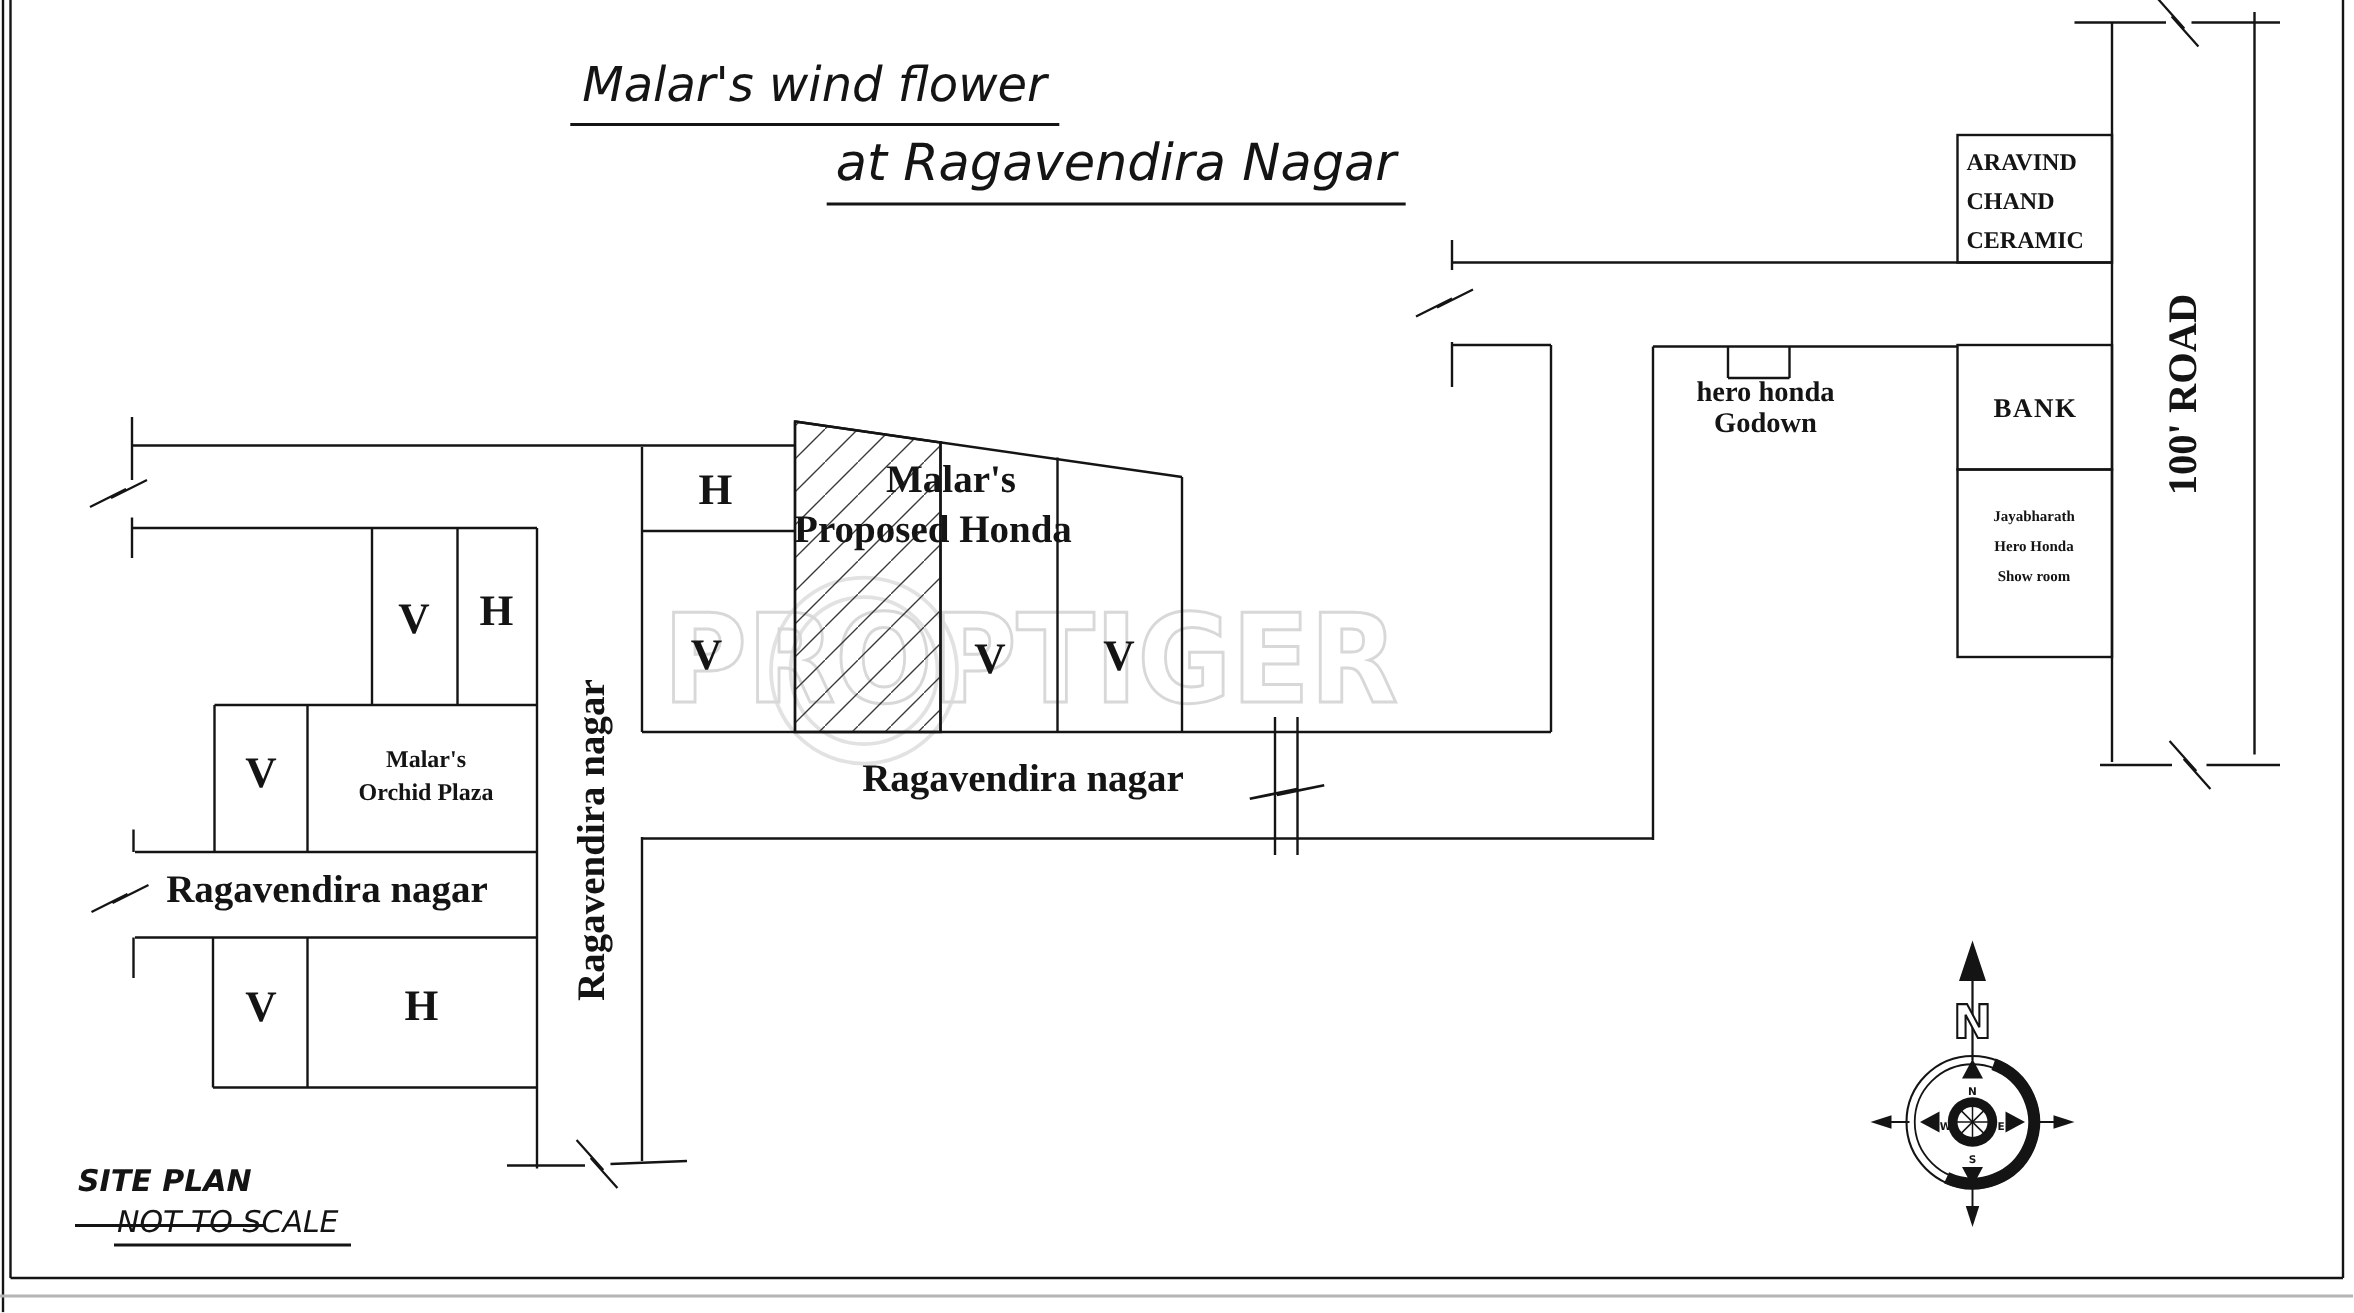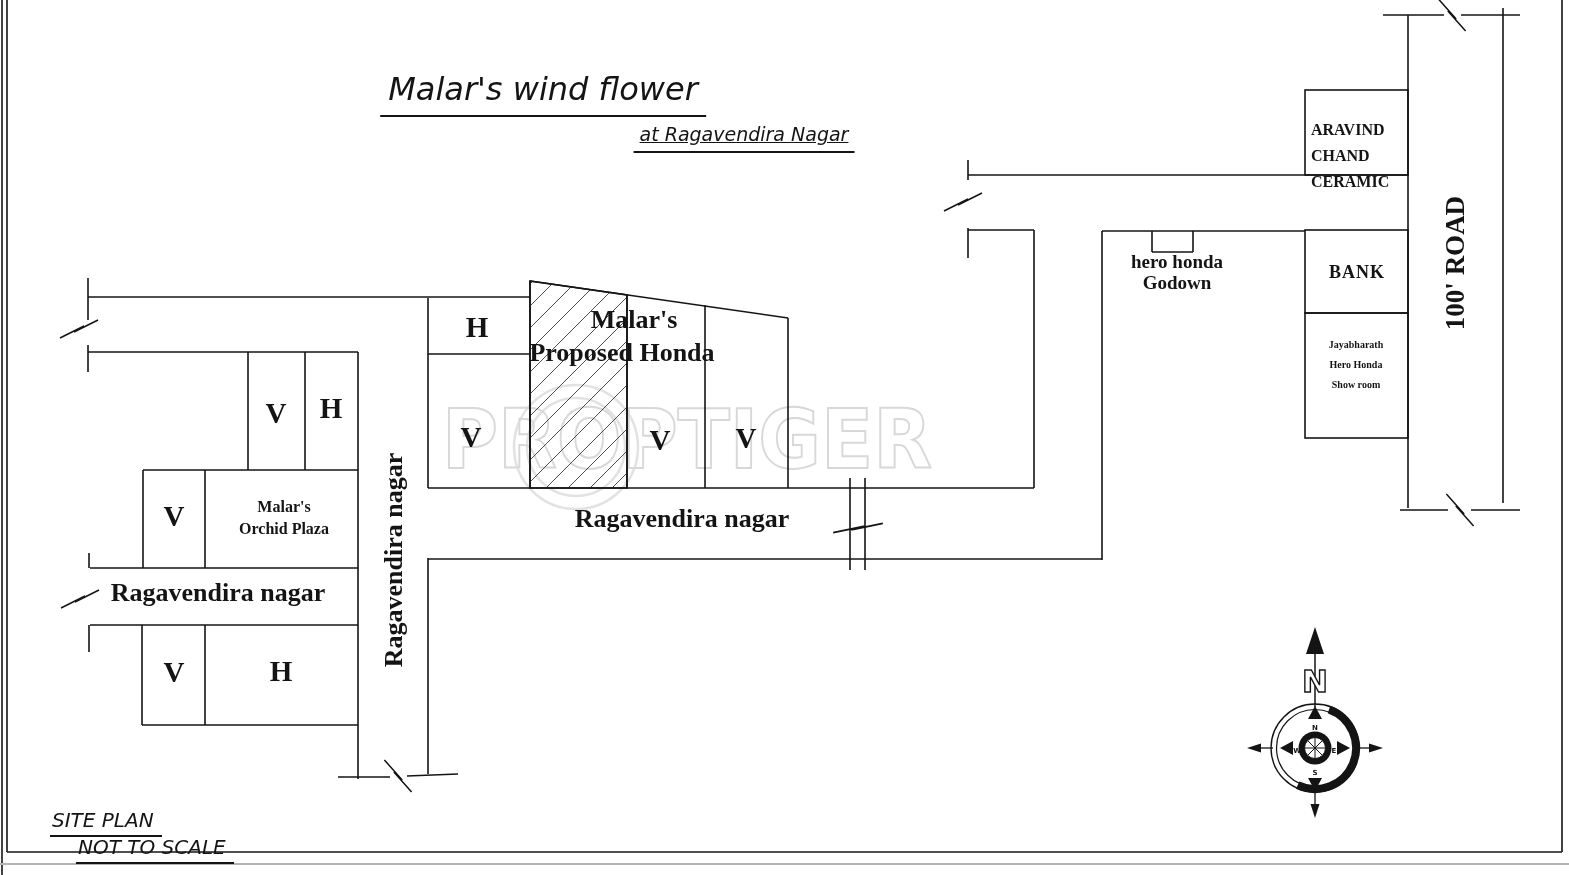--- a/index.html
+++ b/index.html
@@ -4,21 +4,21 @@
 <style>
   html,body{margin:0;padding:0;background:#fff;}
   #canvas{position:relative;width:1569px;height:875px;background:#ffffff;overflow:hidden;
           font-family:"Liberation Serif",serif;color:#141414;}
   #plan-svg{position:absolute;left:0;top:0;}
   .lbl{position:absolute;white-space:nowrap;color:#141414;line-height:1.05;}
   .serifb{font-family:"Liberation Serif",serif;font-weight:bold;}
   .cx{transform:translateX(-50%);}
   .cc{transform:translate(-50%,-50%);}
   .rot{transform:translate(-50%,-50%) rotate(-90deg);}
-  .hand{font-family:"DejaVu Sans",sans-serif;font-style:italic;margin-top:33px;}
+  .hand{font-family:"DejaVu Sans",sans-serif;font-style:italic;}
   .uline{border-bottom:2px solid #141414;}
   .plot-letter{font-size:29px;font-family:"Liberation Serif",serif;font-weight:bold;}
   .bldg{text-align:center;}
 </style>
 </head>
 <body>
 
 <div id="canvas">
 
   <svg id="plan-svg" width="1569" height="875" viewBox="0 0 1569 875">
@@ -150,30 +150,30 @@
       </g>
       <polygon points="1261,743.5 1261,752.5 1247,748" fill="#141414"></polygon>
       <polygon points="1369,743.5 1369,752.5 1383,748" fill="#141414"></polygon>
       <polygon points="1310.5,804 1319.5,804 1315,818" fill="#141414"></polygon>
     </g>
   </svg>
 
   <div class="lbl hand cx" style="left:543px;top:40px;font-size:32px;">
     <span class="uline" style="padding:0 8px 7px 8px;">Malar's wind flower</span>
   </div>
-  <div class="lbl hand cx" style="left:744px;top:92px;font-size:19px;text-decoration:underline;">
+  <div class="lbl hand cx" style="left:744px;top:92px;font-size:34px;">
     <span class="uline" style="padding:0 6px 6px 6px;">at Ragavendira Nagar</span>
   </div>
 
   <div class="lbl serifb cx" style="left:682px;top:505px;font-size:26px;">Ragavendira nagar</div>
   <div class="lbl serifb cx" style="left:218px;top:579px;font-size:26px;">Ragavendira nagar</div>
   <div class="lbl serifb rot" style="left:394px;top:560px;font-size:26px;">Ragavendira nagar</div>
   <div class="lbl serifb rot" style="left:1455px;top:263px;font-size:27px;">100' ROAD</div>
 
-  <div class="lbl serifb" style="left:1311px;top:96px;font-size:16px;line-height:26px;margin-top:21px;">
+  <div class="lbl serifb" style="left:1311px;top:96px;font-size:16px;line-height:26px;">
     <div>ARAVIND</div>
     <div>CHAND</div>
     <div>CERAMIC</div>
   </div>
   <div class="lbl serifb cx" style="left:1357px;top:263px;font-size:18px;letter-spacing:1px;">BANK</div>
   <div class="lbl serifb cx bldg" style="left:1356px;top:335px;font-size:10px;line-height:20px;">
     <div>Jayabharath</div>
     <div>Hero Honda</div>
     <div>Show room</div>
   </div>
@@ -192,19 +192,19 @@
   <div class="lbl plot-letter cc" style="left:471px;top:437px;">V</div>
   <div class="lbl plot-letter cc" style="left:660px;top:440px;">V</div>
   <div class="lbl plot-letter cc" style="left:746px;top:438px;">V</div>
   <div class="lbl plot-letter cc" style="left:276px;top:413px;">V</div>
   <div class="lbl plot-letter cc" style="left:331px;top:408px;">H</div>
   <div class="lbl plot-letter cc" style="left:174px;top:516px;">V</div>
   <div class="lbl plot-letter cc" style="left:174px;top:672px;">V</div>
   <div class="lbl plot-letter cc" style="left:281px;top:671px;">H</div>
 
   <div class="lbl hand" style="left:50px;top:777px;font-size:20px;">
-    <span class="uline" style="padding:0 8px 3px 2px;">SITE PLAN</span>
+    <span class="uline" style="padding:0 8px 17px 2px;font-weight:bold;">SITE PLAN</span>
   </div>
   <div class="lbl hand" style="left:76px;top:804px;font-size:20px;">
     <span class="uline" style="padding:0 8px 3px 2px;">NOT TO SCALE</span>
   </div>
 
 </div>
 
 </body></html>

